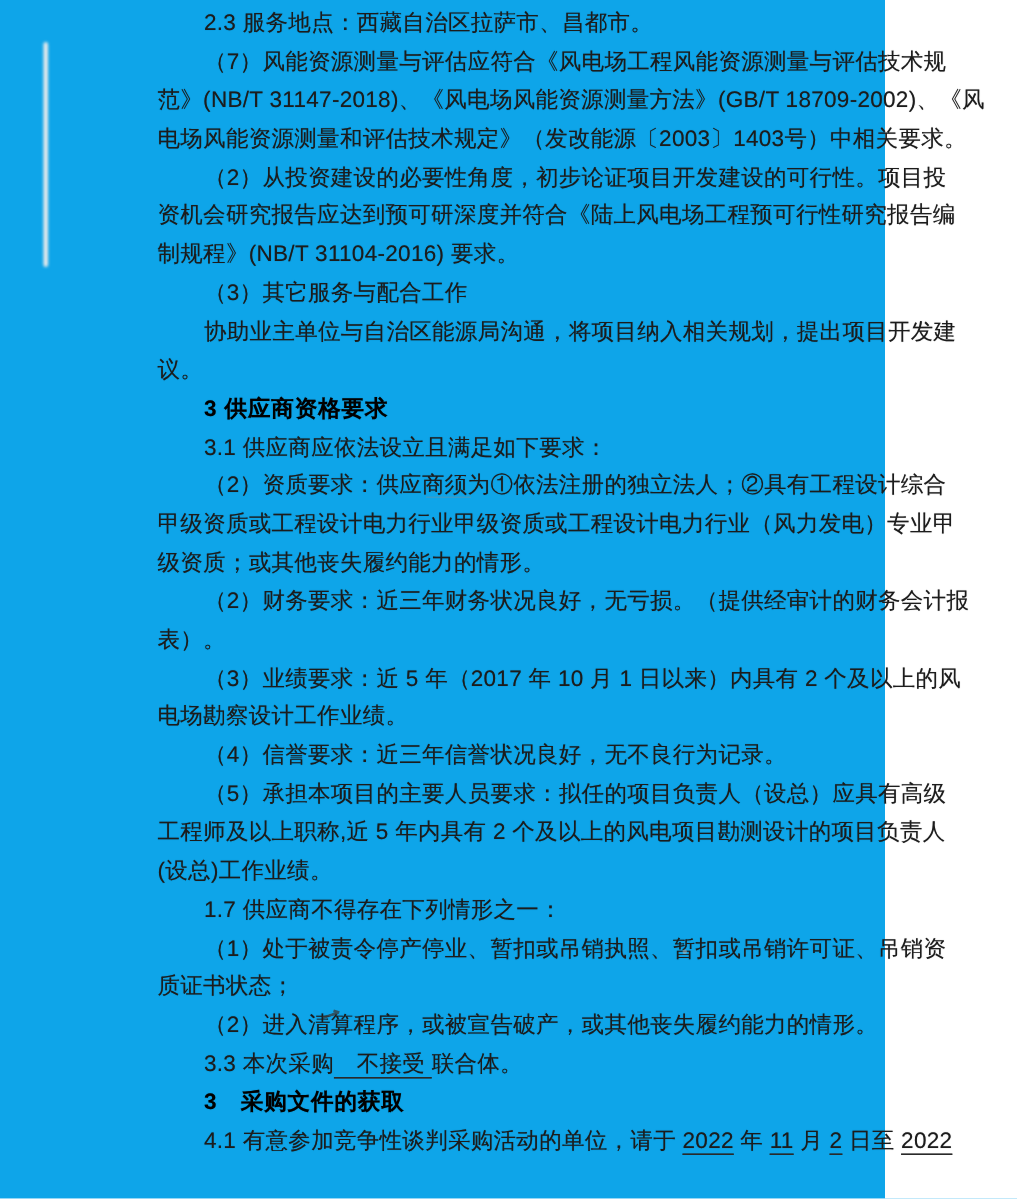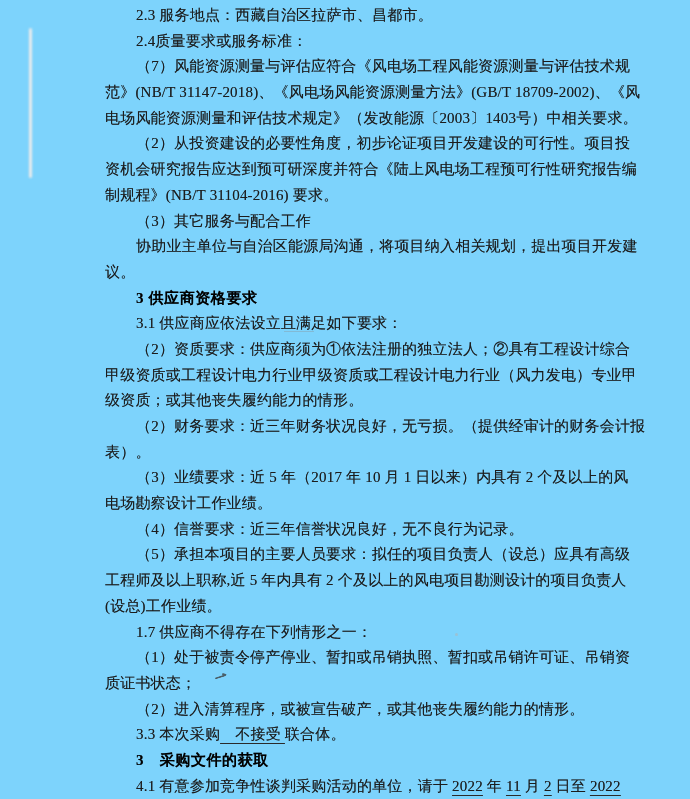--- a/index.html
+++ b/index.html
@@ -5,24 +5,24 @@
   html, body {
     margin: 0;
     padding: 0;
     width: 690px;
     height: 799px;
     background: #ffffff;
     overflow: hidden;
   }
   #page {
     position: relative;
-    width: 690px;
+    width: 590px;
     height: 799px;
-    background: #7dd3fc;
-    font-family: Liberation Serif, serif;
+    background: #0ea5e9;
+    font-family: Liberation Sans, sans-serif;
     color: #1c1c1c;
   }
   #doc-body {
     position: absolute;
     left: 105px;
     top: 3px;
     right: 0;
     bottom: 0;
   }
   .tline {
@@ -97,21 +97,20 @@
     opacity: 0.35;
   }
 </style>
 </head>
 <body>
 
 <div id="page">
   <div class="scan-streak"></div>
   <div id="doc-body">
       <div class="tline indent"><span class="">2.3 服务地点：西藏自治区拉萨市、昌都市。</span></div>
-      <div class="tline indent"><span class="">2.4质量要求或服务标准：</span></div>
       <div class="tline indent"><span class="">（7）风能资源测量与评估应符合《风电场工程风能资源测量与评估技术规</span></div>
       <div class="tline"><span class="">范》(NB/T 31147-2018)、《风电场风能资源测量方法》(GB/T 18709-2002)、《风</span></div>
       <div class="tline"><span class="">电场风能资源测量和评估技术规定》（发改能源〔2003〕1403号）中相关要求。</span></div>
       <div class="tline indent"><span class="">（2）从投资建设的必要性角度，初步论证项目开发建设的可行性。项目投</span></div>
       <div class="tline"><span class="">资机会研究报告应达到预可研深度并符合《陆上风电场工程预可行性研究报告编</span></div>
       <div class="tline"><span class="">制规程》(NB/T 31104-2016) 要求。</span></div>
       <div class="tline indent"><span class="">（3）其它服务与配合工作</span></div>
       <div class="tline indent"><span class="">协助业主单位与自治区能源局沟通，将项目纳入相关规划，提出项目开发建</span></div>
       <div class="tline"><span class="">议。</span></div>
       <div class="tline indent bold"><span class="">3 供应商资格要求</span></div>

